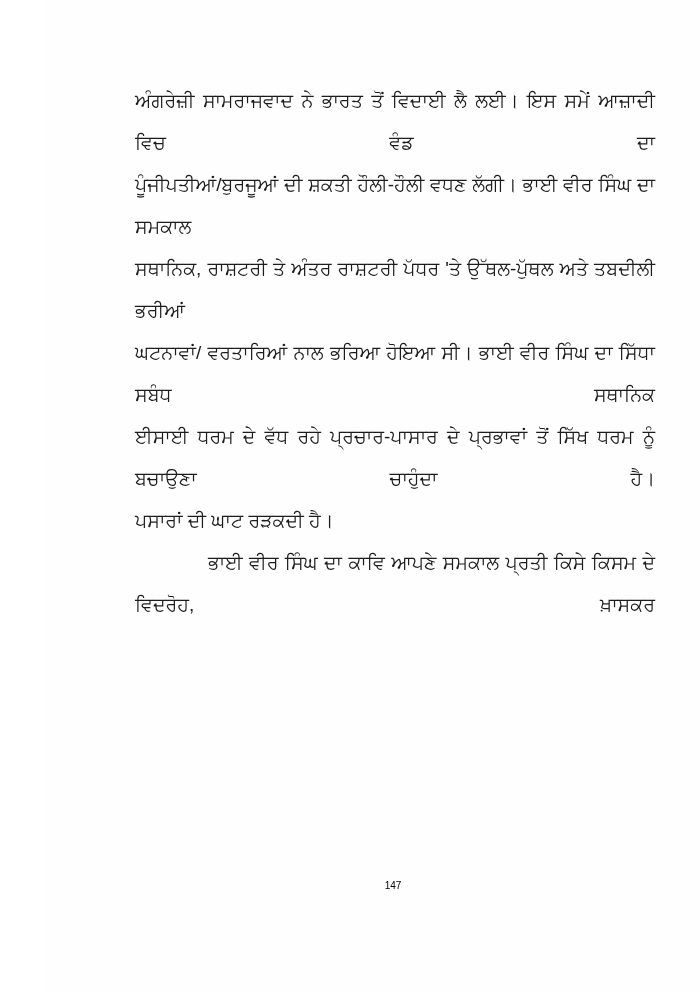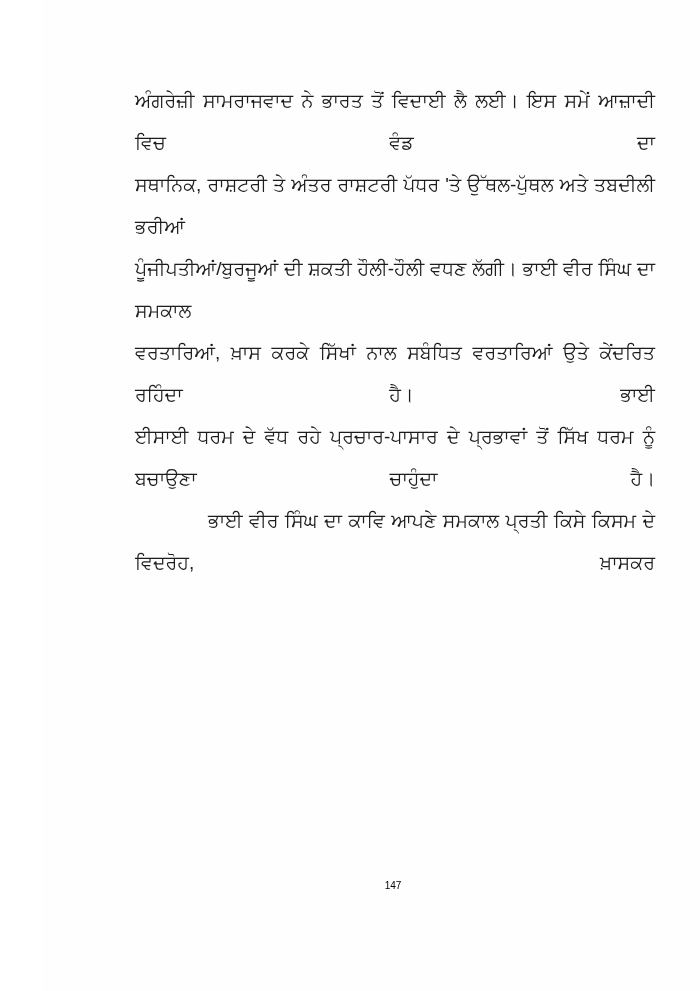--- a/index.html
+++ b/index.html
@@ -55,24 +55,25 @@
   }
 </style>
 </head>
 <body>
 
 <div class="page">
   <div class="text-block">
 
     <div class="para">
       <div class="line">ਅੰਗਰੇਜ਼ੀ ਸਾਮਰਾਜਵਾਦ ਨੇ ਭਾਰਤ ਤੋਂ ਵਿਦਾਈ ਲੈ ਲਈ। ਇਸ ਸਮੇਂ ਆਜ਼ਾਦੀ ਵਿਚ ਵੰਡ ਦਾ</div>
+      <div class="line">ਪੂੰਜੀਪਤੀਆਂ/ਬੁਰਜੂਆਂ ਦੀ ਸ਼ਕਤੀ ਹੌਲੀ-ਹੌਲੀ ਵਧਣ ਲੱਗੀ। ਭਾਈ ਵੀਰ ਸਿੰਘ ਦਾ ਸਮਕਾਲ</div>
       <div class="line">ਸਥਾਨਿਕ, ਰਾਸ਼ਟਰੀ ਤੇ ਅੰਤਰ ਰਾਸ਼ਟਰੀ ਪੱਧਰ 'ਤੇ ਉੱਥਲ-ਪੁੱਥਲ ਅਤੇ ਤਬਦੀਲੀ ਭਰੀਆਂ</div>
-      <div class="line">ਪੂੰਜੀਪਤੀਆਂ/ਬੁਰਜੂਆਂ ਦੀ ਸ਼ਕਤੀ ਹੌਲੀ-ਹੌਲੀ ਵਧਣ ਲੱਗੀ। ਭਾਈ ਵੀਰ ਸਿੰਘ ਦਾ ਸਮਕਾਲ</div>
-      <div class="line">ਵਰਤਾਰਿਆਂ, ਖ਼ਾਸ ਕਰਕੇ ਸਿੱਖਾਂ ਨਾਲ ਸਬੰਧਿਤ ਵਰਤਾਰਿਆਂ ਉਤੇ ਕੇਂਦਰਿਤ ਰਹਿੰਦਾ ਹੈ। ਭਾਈ</div>
+      <div class="line">ਘਟਨਾਵਾਂ/ ਵਰਤਾਰਿਆਂ ਨਾਲ ਭਰਿਆ ਹੋਇਆ ਸੀ। ਭਾਈ ਵੀਰ ਸਿੰਘ ਦਾ ਸਿੱਧਾ ਸਬੰਧ ਸਥਾਨਿਕ</div>
       <div class="line">ਈਸਾਈ ਧਰਮ ਦੇ ਵੱਧ ਰਹੇ ਪ੍ਰਚਾਰ-ਪਾਸਾਰ ਦੇ ਪ੍ਰਭਾਵਾਂ ਤੋਂ ਸਿੱਖ ਧਰਮ ਨੂੰ ਬਚਾਉਣਾ ਚਾਹੁੰਦਾ ਹੈ।</div>
+      <div class="line end">ਪਸਾਰਾਂ ਦੀ ਘਾਟ ਰੜਕਦੀ ਹੈ।</div>
     </div>
 
     <div class="para">
       <div class="line indent">ਭਾਈ ਵੀਰ ਸਿੰਘ ਦਾ ਕਾਵਿ ਆਪਣੇ ਸਮਕਾਲ ਪ੍ਰਤੀ ਕਿਸੇ ਕਿਸਮ ਦੇ ਵਿਦਰੋਹ, ਖ਼ਾਸਕਰ</div>
 
     </div>
 
   </div>
 
   <div class="page-number">147</div>

